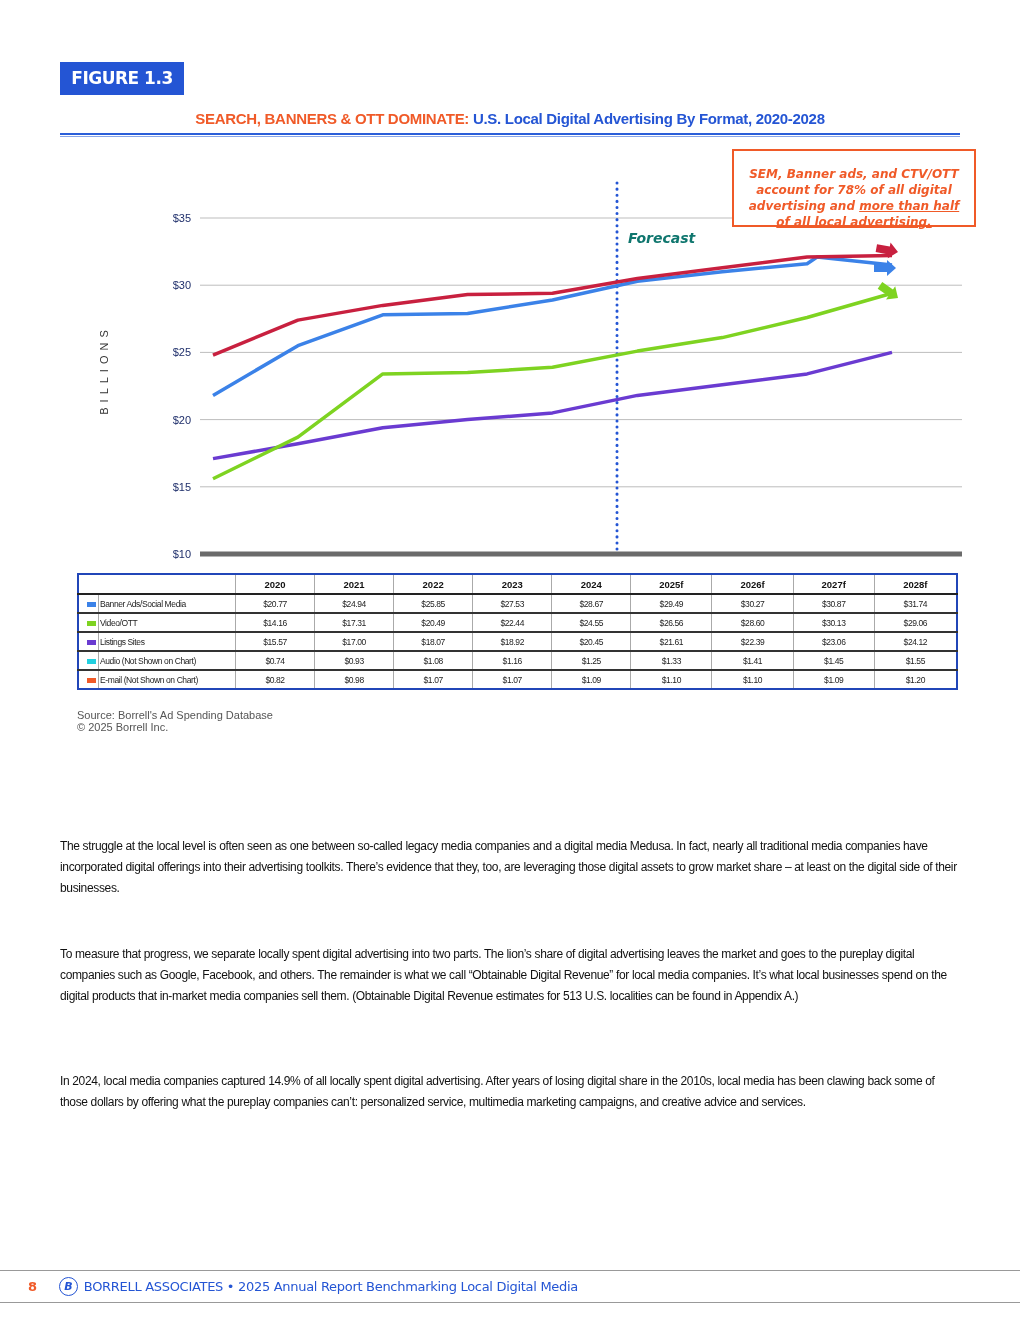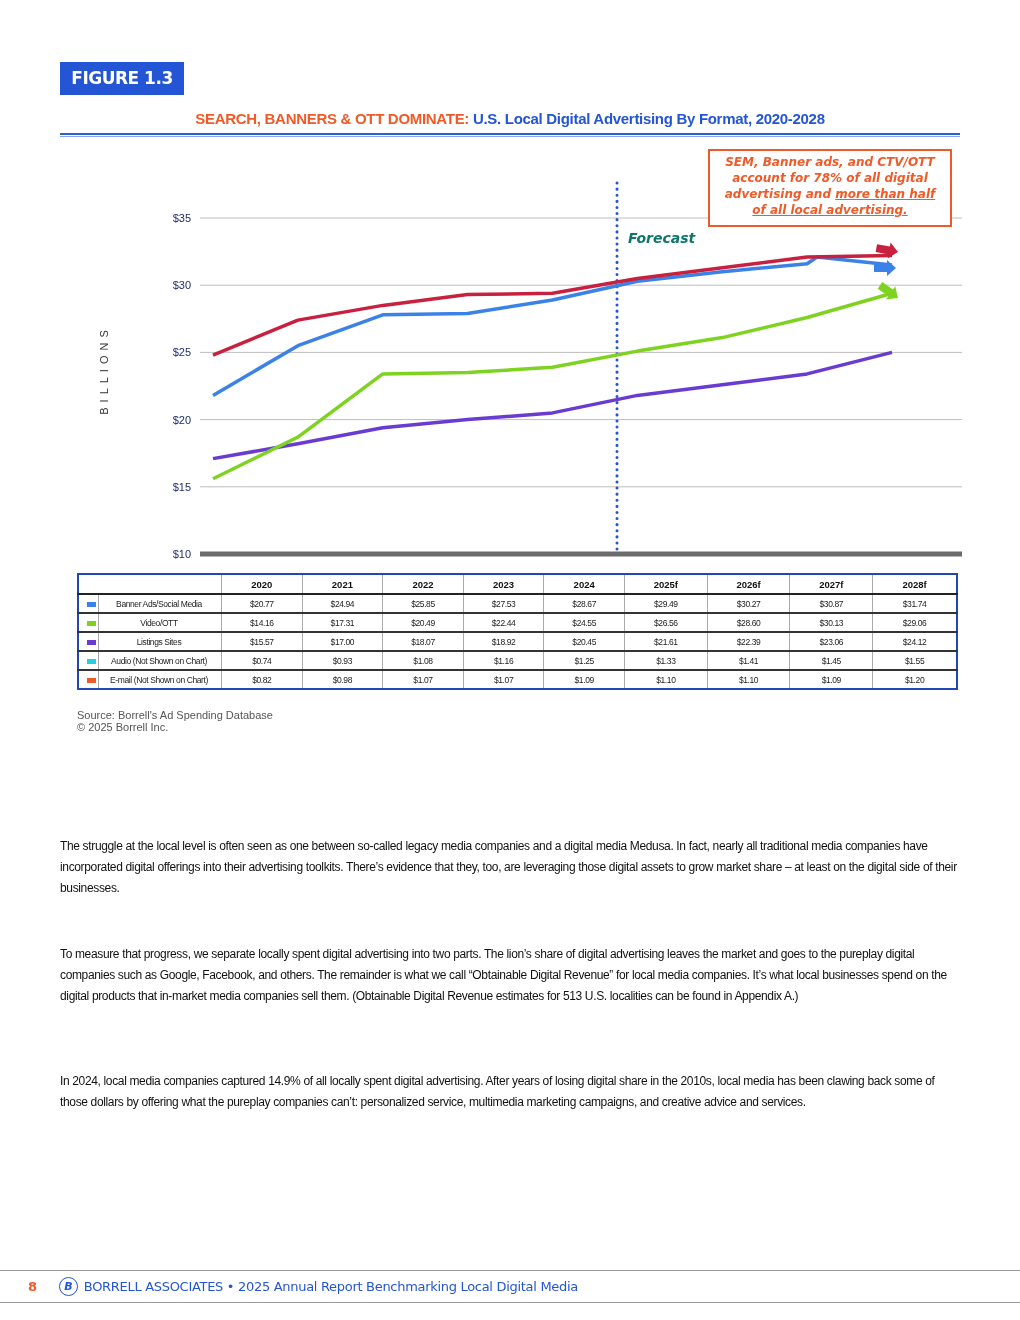--- a/index.html
+++ b/index.html
@@ -4,29 +4,29 @@
 <style>
   html, body { margin: 0; padding: 0; background: #ffffff; }
   body { width: 1020px; height: 1320px; position: relative; font-family: "Liberation Sans", sans-serif; color: #111; overflow: hidden; }
   .fig-badge { position: absolute; left: 60px; top: 62px; width: 124px; height: 33px; background: #2455d4; color: #fff; font-weight: 700; font-size: 17px; line-height: 33px; text-align: center; letter-spacing: -0.5px; font-family: "DejaVu Sans", sans-serif; }
   .title { position: absolute; left: 60px; right: 60px; top: 110px; text-align: center; font-family: Liberation Sans, sans-serif; font-weight: 700; font-size: 15px; letter-spacing: -0.3px; white-space: nowrap; }
   .title .accent { color: #f05a28; }
   .title .main { color: #2455d4; }
   .title-rule { position: absolute; left: 60px; width: 900px; top: 133px; height: 2px; background: #2b5fd9; }
   .title-rule2 { position: absolute; left: 60px; width: 900px; top: 136px; height: 1px; background: #8aa6e8; }
   #chart { position: absolute; left: 0; top: 140px; width: 1020px; height: 430px; }
-  .callout { position: absolute; left: 708px; top: 149px; width: 244px; height: 78px; border: 2px solid #f05a28; background: #fff; color: #f05a28; font-style: italic; font-weight: 700; font-size: 12px; line-height: 16px; text-align: center; padding-top: 3px; box-sizing: border-box; font-family: "DejaVu Sans", sans-serif; }
+  .callout { position: absolute; left: 732px; top: 149px; width: 244px; height: 78px; border: 2px solid #f05a28; background: #fff; color: #f05a28; font-style: italic; font-weight: 700; font-size: 12px; line-height: 16px; text-align: center; padding-top: 15px; box-sizing: border-box; font-family: "DejaVu Sans", sans-serif; }
   .callout u { text-decoration: underline; }
   .ylabel { position: absolute; left: 104px; top: 370px; transform: translate(-50%,-50%) rotate(-90deg); font-size: 11px; letter-spacing: 5px; color: #333; white-space: nowrap; }
   .forecast-label { position: absolute; left: 628px; top: 230px; font-style: italic; font-weight: 700; font-size: 14px; color: #0f766e; font-family: "DejaVu Sans", sans-serif; }
   table.dt { position: absolute; left: 77px; top: 573px; width: 881px; border-collapse: collapse; border: 2px solid #2146b8; font-family: "Liberation Sans Narrow", "Liberation Sans", sans-serif; font-size: 8.5px; }
   table.dt th { font-weight: 700; font-size: 9.5px; height: 16px; border-left: 1px solid #aaa; border-bottom: 2px solid #222; }
   table.dt td { height: 15px; border-left: 1px solid #aaa; border-bottom: 2px solid #333; text-align: center; color: #222; letter-spacing: -0.4px; }
   table.dt tr:last-child td { border-bottom: none; }
-  table.dt td.label { text-align: center; padding-right: 3px; width: 118px; }
+  table.dt td.label { text-align: left; padding-right: 17px; width: 118px; }
   table.dt td.sw { width: 12px; border-left: none; padding-left: 6px; }
   table.dt th.blank { border-left: none; }
   .swatch { display: inline-block; width: 9px; height: 5px; vertical-align: middle; }
   .source { position: absolute; left: 77px; top: 709px; font-size: 11px; color: #555; line-height: 12px; }
   .body-text { position: absolute; left: 60px; width: 905px; font-size: 12px; line-height: 21px; color: #111; font-family: Liberation Sans, sans-serif; letter-spacing: -0.35px; }
   .p1 { top: 836px; } .p2 { top: 944px; } .p3 { top: 1071px; }
   .footer-rule { position: absolute; left: 0; width: 1020px; height: 1px; background: #999; }
   .footer { position: absolute; left: 28px; top: 1277px; display: flex; align-items: center; font-size: 13px; color: #2455d4; font-family: "DejaVu Sans", sans-serif; letter-spacing: -0.3px; }
   .page-num { color: #f05a28; font-weight: 700; margin-right: 22px; }
   .logo { width: 17px; height: 17px; border: 1.3px solid #2455d4; border-radius: 50%; margin-right: 6px; display: inline-flex; align-items: center; justify-content: center; font-size: 11px; font-style: italic; font-weight: 700; }

